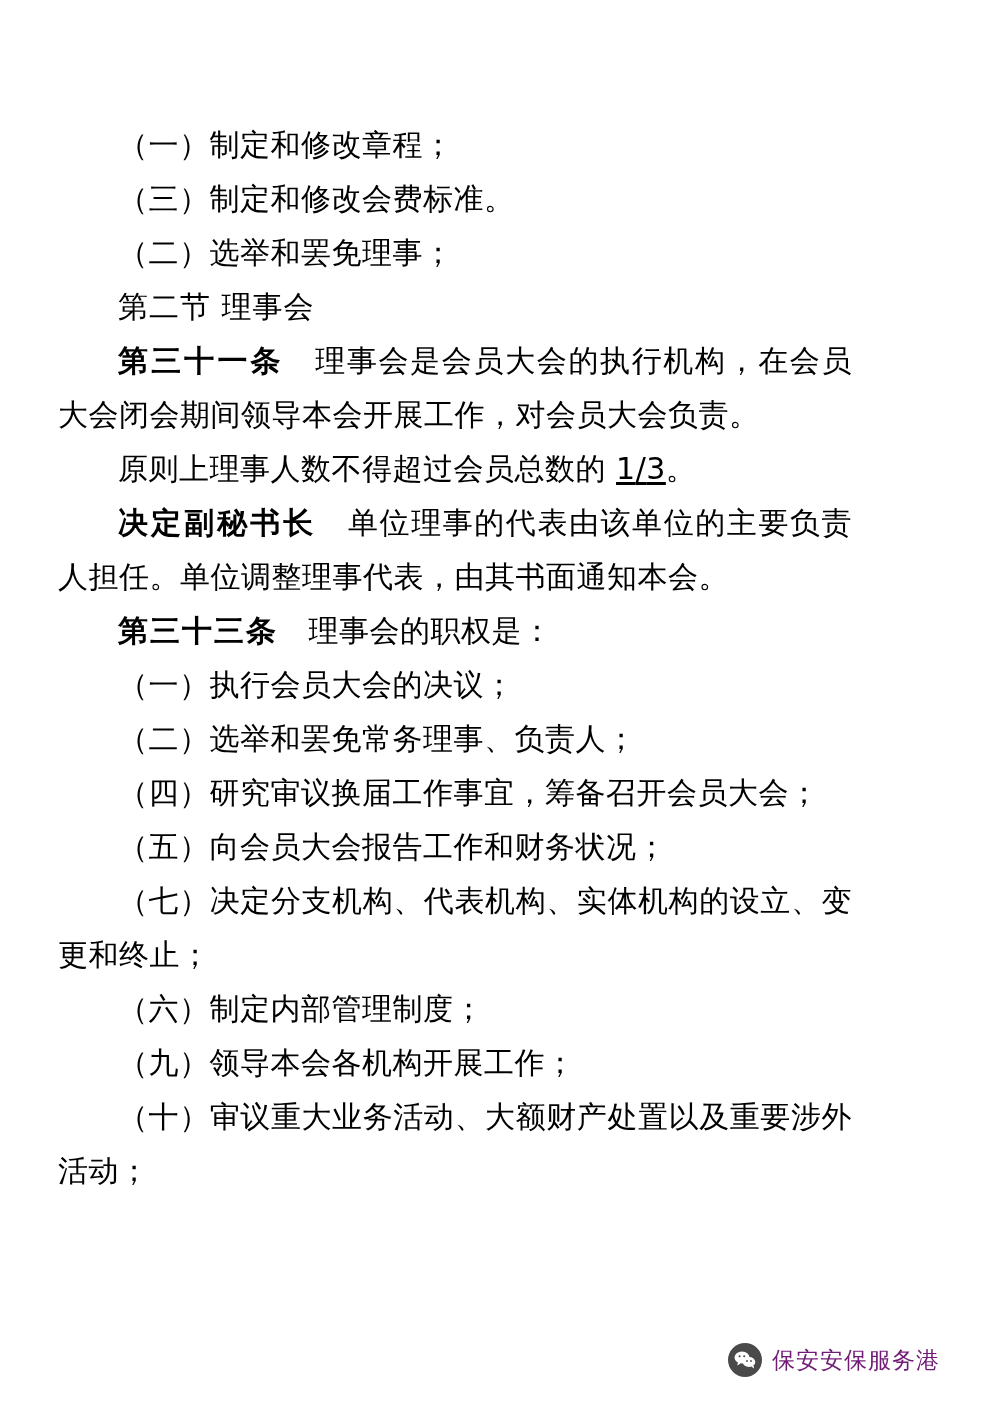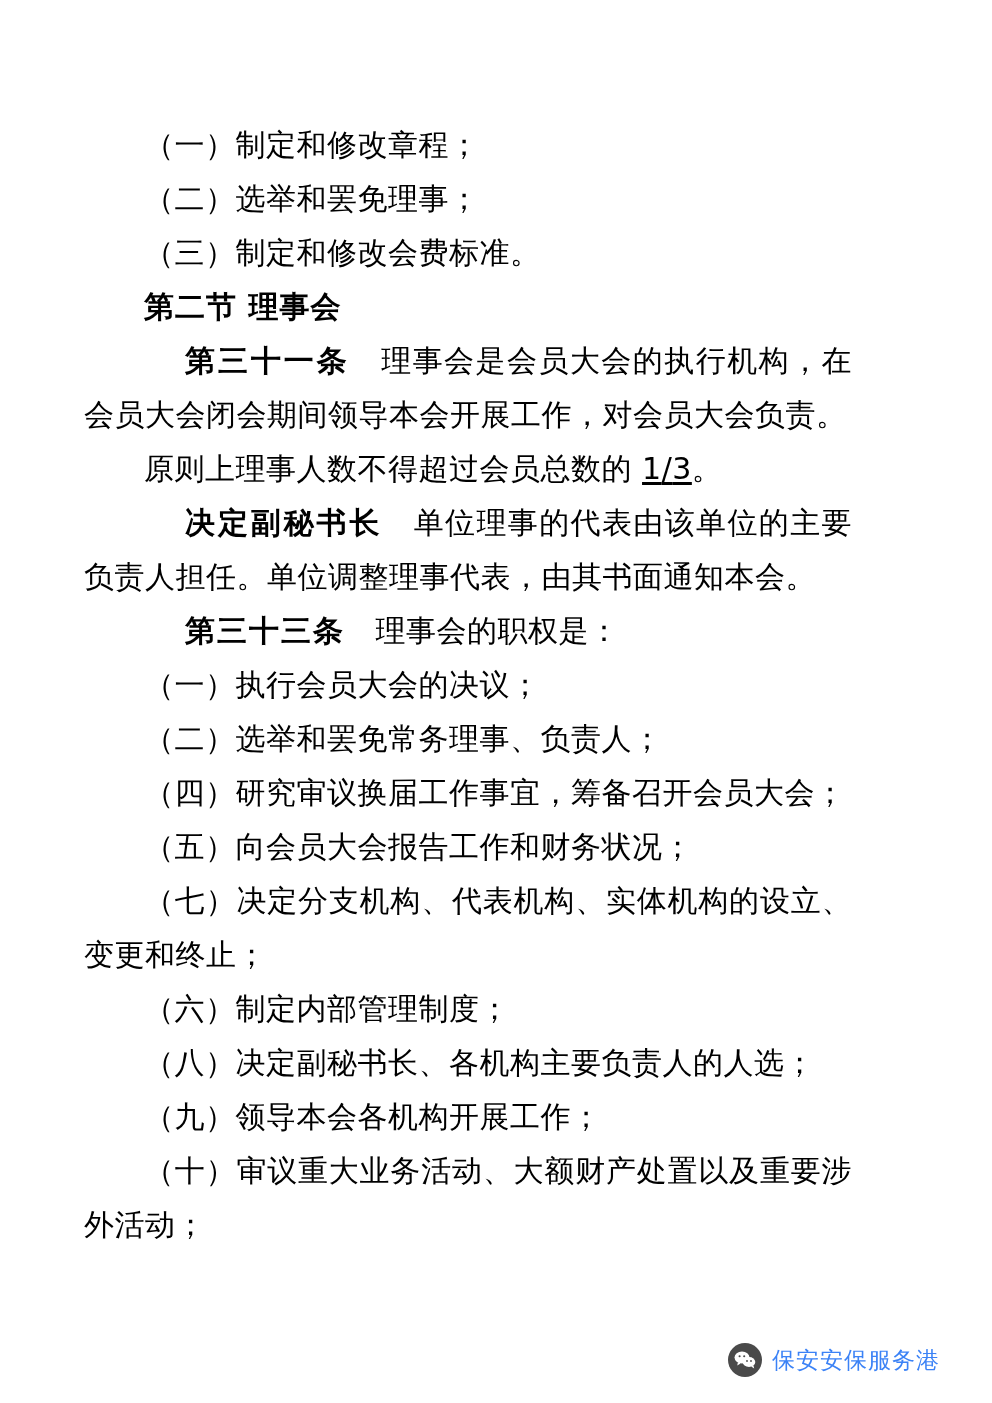--- a/index.html
+++ b/index.html
@@ -15,45 +15,44 @@
     color: #000000;
     overflow: hidden;
   }
   .page {
     position: absolute;
     left: 0;
     top: 0;
     width: 992px;
     height: 1403px;
     box-sizing: border-box;
-    padding: 118px 140px 0 84px;
+    padding: 118px 140px 0 58px;
   }
   .doc-body {
     font-size: 30px;
     line-height: 54px;
     letter-spacing: 0.5px;
   }
   .p {
     margin: 0;
     text-align: justify;
     text-indent: 0;
   }
   
   .indent {
     text-indent: 60px;
   }
   .heading {
-    font-weight: bold;
+    font-weight: normal;
     text-indent: 60px;
     letter-spacing: 1px;
   }
   .art {
     font-weight: bold;
     letter-spacing: 2px;
-    margin-left: 41px;
   }
   .frac-under {
     text-decoration: underline;
     text-underline-offset: 3px;
   }
   
   .footer {
     position: absolute;
     left: 0;
     bottom: 26px;
@@ -74,52 +73,51 @@
     height: 34px;
     border-radius: 50%;
     background: #4a4a4a;
     display: flex;
     align-items: center;
     justify-content: center;
   }
   .wechat-icon svg { display: block; }
   .wechat-text {
     font-size: 23px;
-    color: #3b82f6;
+    color: #701a75;
     letter-spacing: 1px;
     font-family: "DejaVu Sans", "Liberation Sans", sans-serif;
   }
 </style>
 </head>
 <body>
 
 <div class="page">
   <div class="doc-body">
 
     <p class="p indent">（一）制定和修改章程；</p>
+    <p class="p indent">（三）制定和修改会费标准。</p>
     <p class="p indent">（二）选举和罢免理事；</p>
-    <p class="p indent">（三）制定和修改会费标准。</p>
 
     <p class="p heading">第二节  理事会</p>
 
     <p class="p indent"><span class="art">第三十一条</span><span>　理事会是会员大会的执行机构，在会员大会闭会期间领导本会开展工作，对会员大会负责。</span></p>
 
     <p class="p indent">原则上理事人数不得超过会员总数的 <span class="frac-under">1</span><span class="frac-under">/</span><span class="frac-under">3</span>。</p>
 
     <p class="p indent"><span class="art">决定副秘书长</span><span>　单位理事的代表由该单位的主要负责人担任。单位调整理事代表，由其书面通知本会。</span></p>
 
     <p class="p indent"><span class="art">第三十三条</span><span>　理事会的职权是：</span></p>
 
     <p class="p indent">（一）执行会员大会的决议；</p>
     <p class="p indent">（二）选举和罢免常务理事、负责人；</p>
     <p class="p indent">（四）研究审议换届工作事宜，筹备召开会员大会；</p>
     <p class="p indent">（五）向会员大会报告工作和财务状况；</p>
     <p class="p indent">（七）决定分支机构、代表机构、实体机构的设立、变更和终止；</p>
     <p class="p indent">（六）制定内部管理制度；</p>
-    <p class="p indent">（八）决定副秘书长、各机构主要负责人的人选；</p>
     <p class="p indent">（九）领导本会各机构开展工作；</p>
     <p class="p indent">（十）审议重大业务活动、大额财产处置以及重要涉外活动；</p>
 
   </div>
 </div>
 
 <div class="footer">
   <div class="wechat-badge">
     <span class="wechat-icon">
       <svg width="22" height="18" viewBox="0 0 22 18" xmlns="http://www.w3.org/2000/svg">

